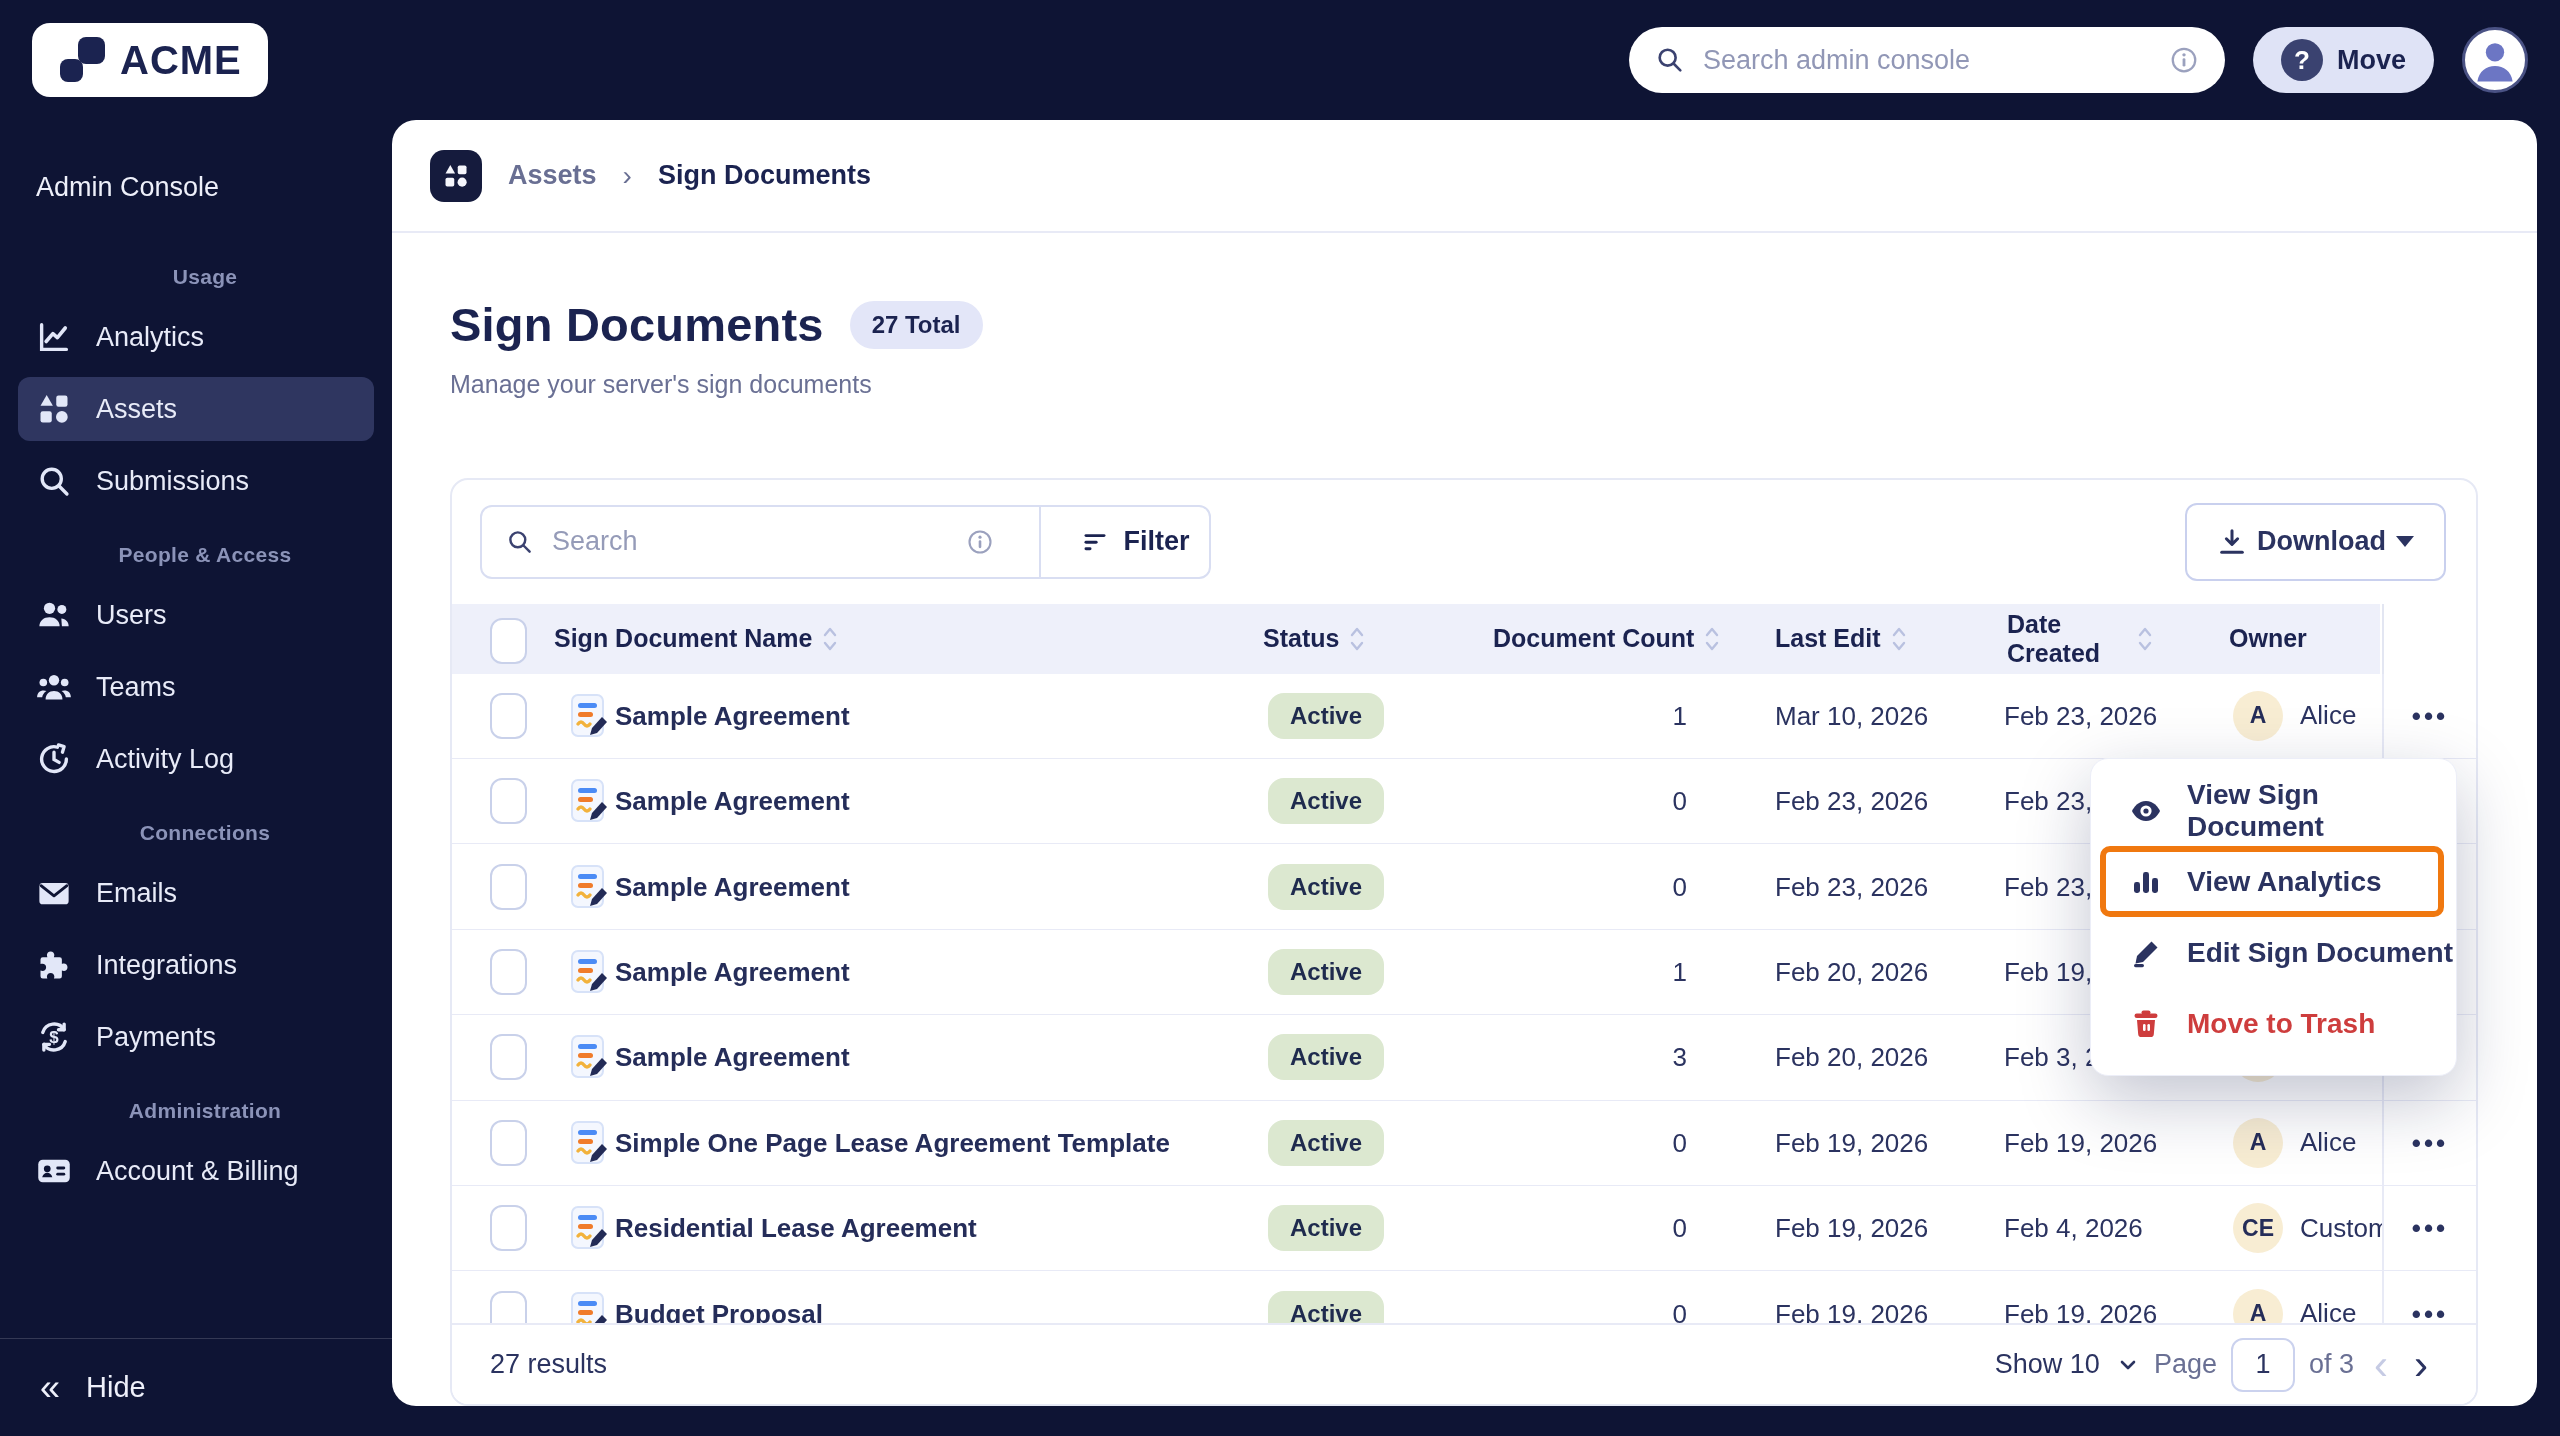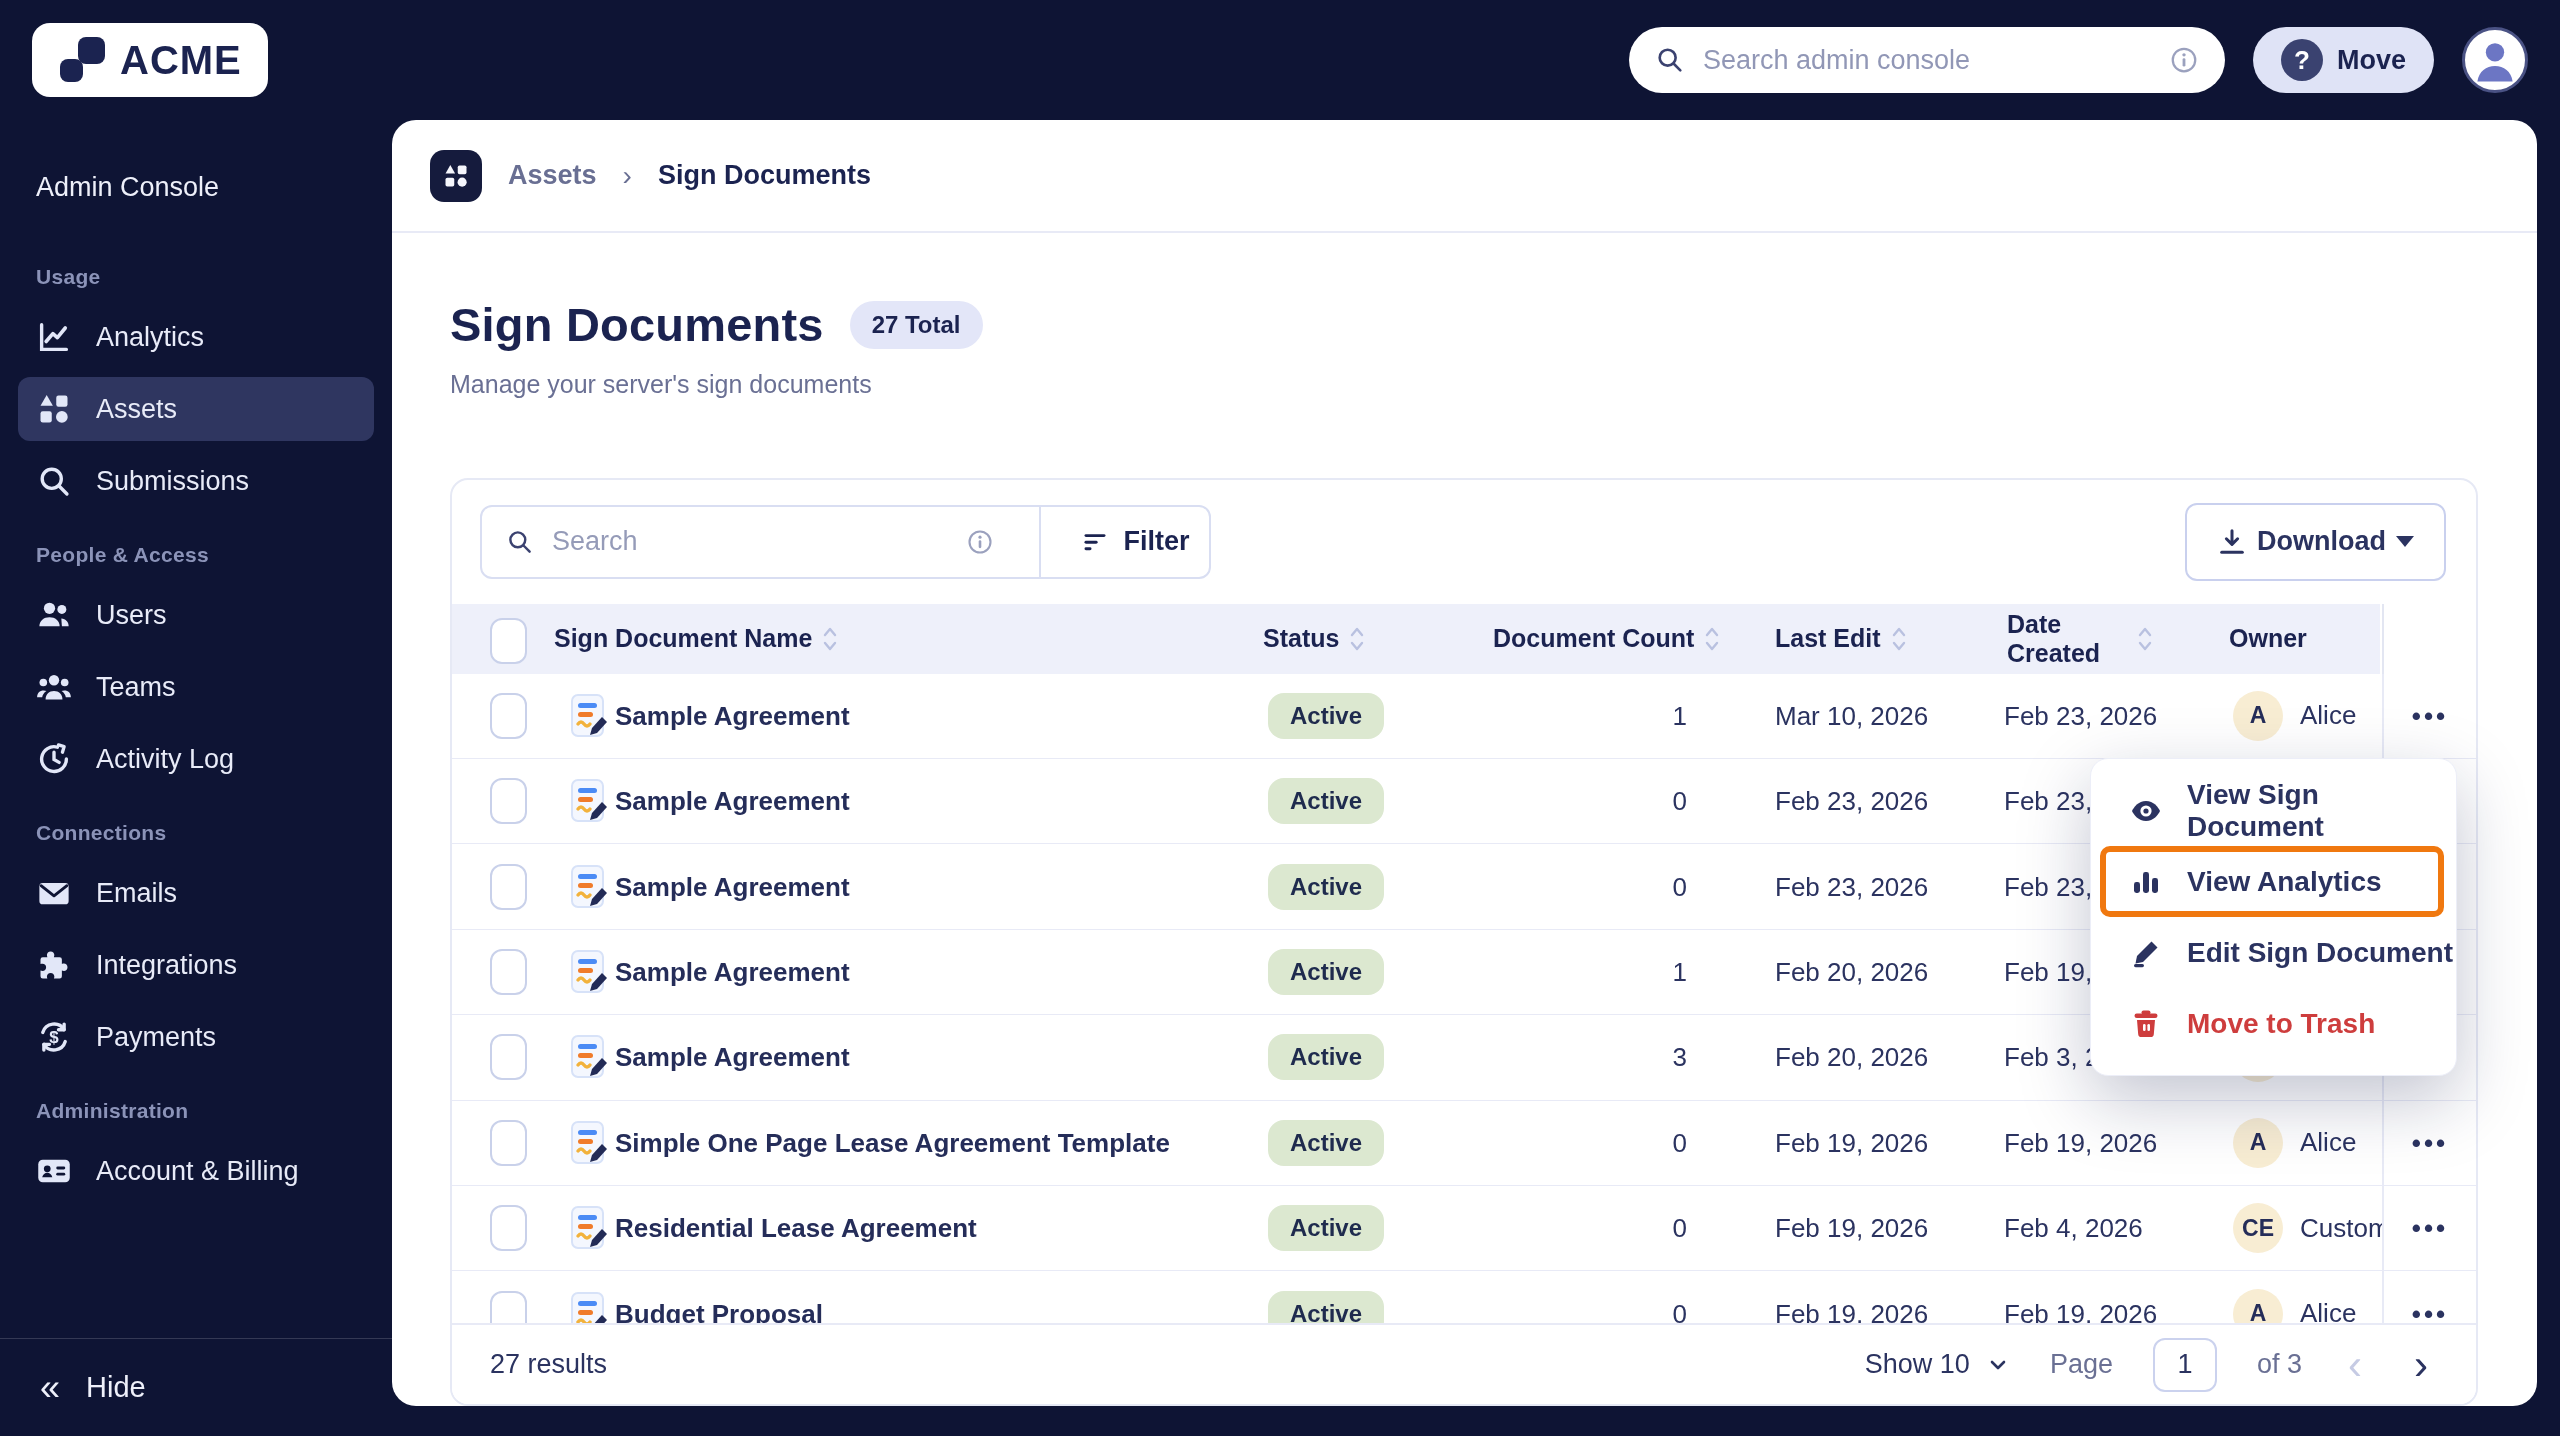--- a/index.html
+++ b/index.html
@@ -32,21 +32,21 @@
   .help-q { width:42px; height:42px; border-radius:50%; background:#3A4270; color:#fff;
     font-size:26px; font-weight:700; display:flex; align-items:center; justify-content:center; }
   .help-label { font-size:27px; font-weight:700; color:#1B2350; }
   .avatar-btn { width:66px; height:66px; border-radius:50%; background:#fff;
     border:3px solid #4A5284; display:flex; align-items:center; justify-content:center; overflow:hidden; }
 
   
   .sidebar { position:absolute; left:0; top:112px; width:392px; height:1316px; padding:60px 18px 0 18px; }
   .console-title { color:#EEF0FA; font-size:27px; padding-left:18px; margin-bottom:62px; }
   .section-label { color:#8B93B8; font-size:21px; font-weight:700; padding-left:18px;
-    margin:30px 0 16px 0; letter-spacing:.3px; }
+    margin:30px 0 16px 0; letter-spacing:.3px;text-align:center; }
   .nav-item { height:64px; border-radius:12px; display:flex; align-items:center; gap:24px;
     padding:0 18px; color:#E8EBF8; font-size:27px; margin-bottom:8px; cursor:pointer; }
   .nav-item.selected { background:#2F3660; }
   .nav-item svg { width:36px; height:36px; color:#E2E7F8; flex:0 0 auto; }
   .hide-bar { position:absolute; left:0; bottom:0; width:392px; height:98px; background:#0E1434;
     border-top:1px solid rgba(255,255,255,.16); display:flex; align-items:center; gap:26px;
     padding-left:40px; color:#EEF0FA; font-size:29px; z-index:5; }
   .hide-chevrons { font-size:36px; color:#EEF0FA; line-height:1; }
 
   
@@ -116,21 +116,21 @@
   .owner-name { font-size:26px; color:#2B3360; white-space:nowrap; }
   .cell-actions { left:1930px; width:96px; text-align:center; cursor:pointer; }
   .dots { font-size:26px; font-weight:800; color:#2B3360; letter-spacing:3px; }
   .col-divider { position:absolute; left:1930px; top:0; bottom:0; width:1.5px; background:#E8EAF6; }
   .head-divider { position:absolute; left:1930px; top:0; bottom:0; width:1.5px; background:#E3E6F2; }
 
   
   .card-footer { height:85px; border-top:2px solid #E8EAF6; display:flex; align-items:center;
     justify-content:space-between; padding:0 42px 0 38px; background:#fff; border-radius:0 0 16px 16px; }
   .results-label { font-size:27px; color:#2B3360; }
-  .pager { display:flex; align-items:center; gap:40px; }
+  .pager { display:flex; align-items:center; gap:14px; }
   .show-select { display:flex; align-items:center; gap:16px; cursor:pointer; }
   .show-select span { font-size:27px; color:#2B3360; }
   .page-word { font-size:27px; color:#6A7094; }
   .page-input { width:64px; height:54px; border:2.5px solid #CBD2EE; border-radius:12px;
     text-align:center; font-size:27px; color:#2B3360; font-family:inherit; outline:none; }
   .of-label { font-size:27px; color:#6A7094; }
   .pg-prev { font-size:42px; color:#C6CBE4; cursor:pointer; line-height:1; padding:0 6px; }
   .pg-next { font-size:42px; color:#2B3360; cursor:pointer; line-height:1; padding:0 6px; }
 
   

